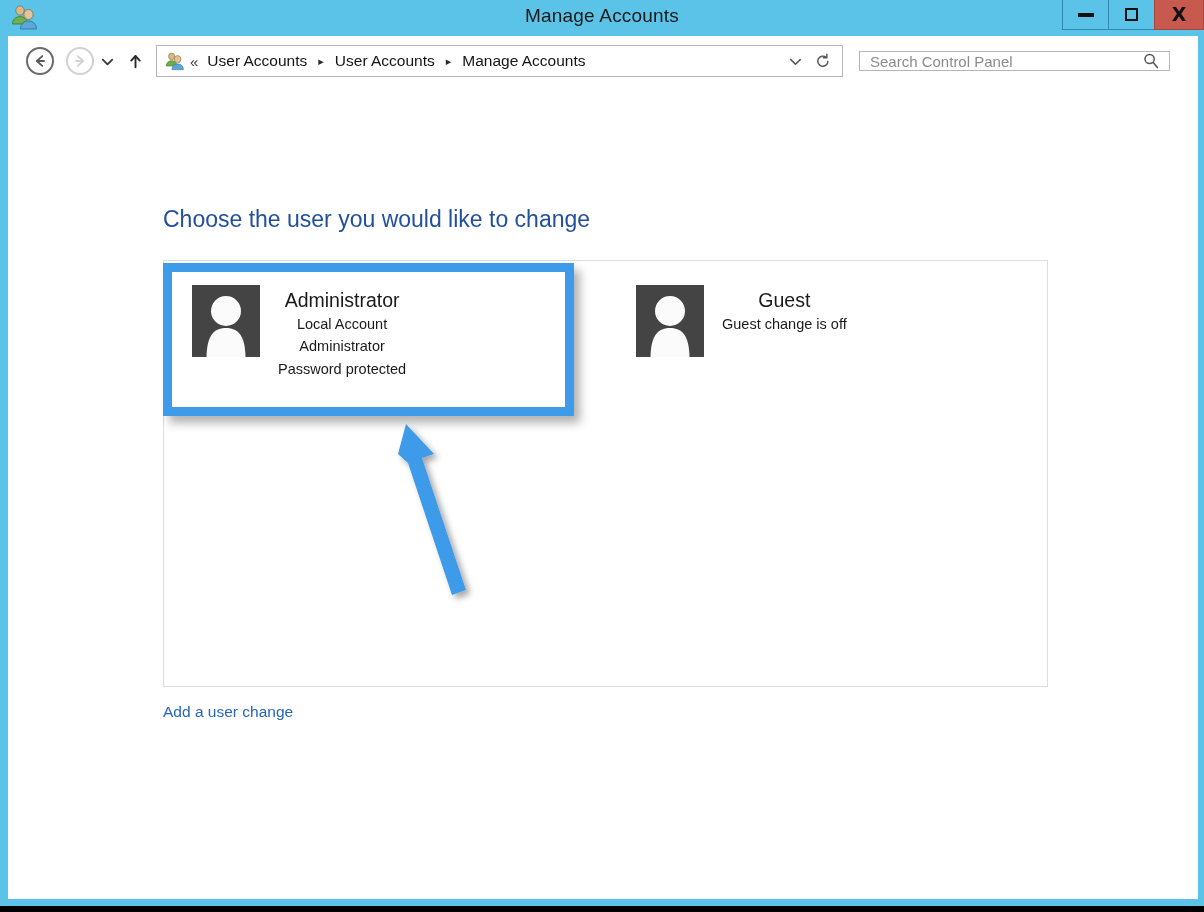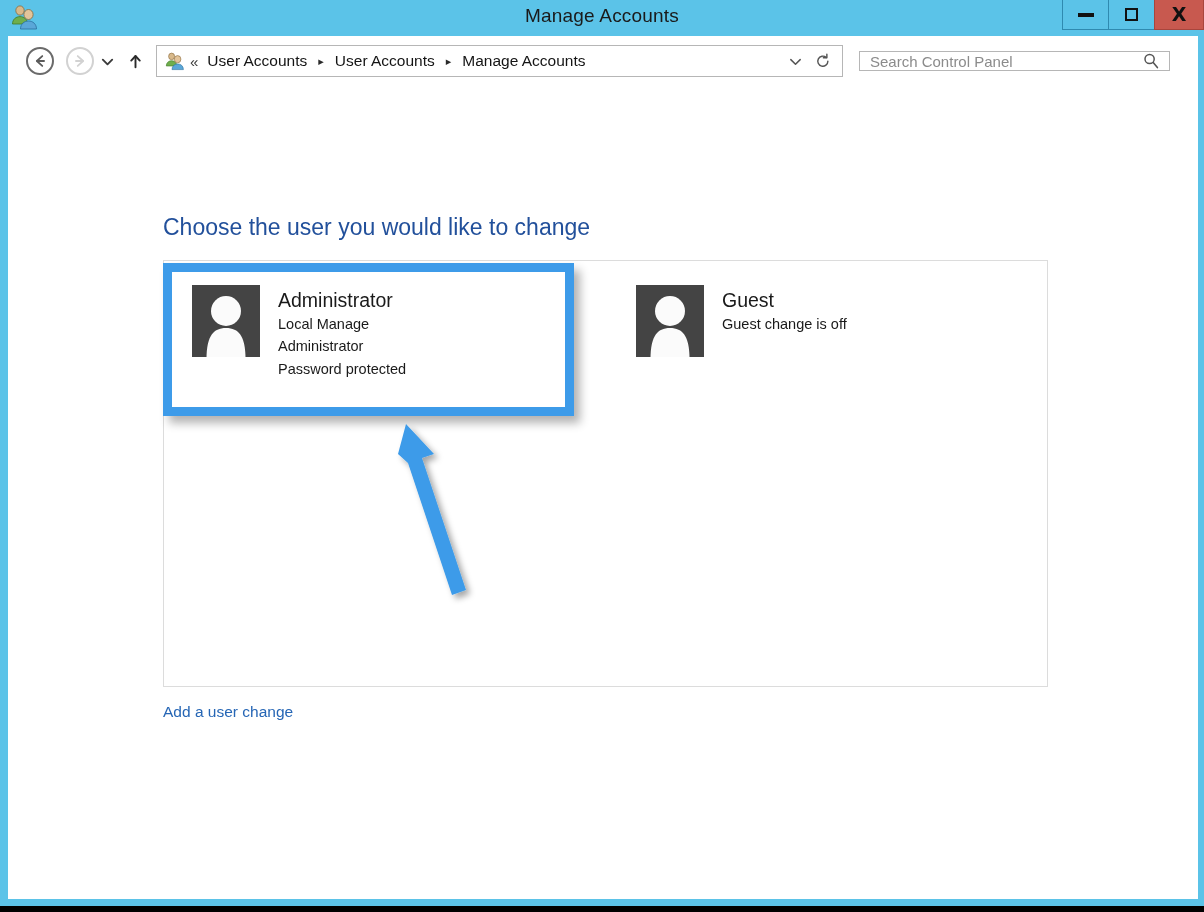--- a/index.html
+++ b/index.html
@@ -115,38 +115,38 @@
   .search-icon { width: 20px; height: 20px; flex: none; }
 
   
   .content {
     flex: 1;
     background: #fff;
     position: relative;
     padding: 0;
   }
   .heading {
-    position: absolute; left: 155px; top: 128px;
+    position: absolute; left: 155px; top: 120px;
     font-size: 23px; color: #22509b; white-space: nowrap;
   }
   .user-panel {
     position: absolute; left: 155px; top: 174px;
     width: 885px; height: 427px;
     border: 1px solid #dcdcdc;
     background: #fff;
   }
   .acct {
     position: absolute;
     display: flex; align-items: flex-start;
     cursor: default;
   }
   .acct.administrator { left: 28px; top: 24px; }
   .acct.guest { left: 472px; top: 24px; }
   .avatar { width: 68px; height: 72px; flex: none; }
-  .acct-text { margin-left: 18px; padding-top: 2px; }
+  .acct-text { margin-left: 18px; padding-top: 2px; text-align: center; }
   .acct-name { font-size: 19.5px; color: #1a1a1a; line-height: 1.35; white-space: nowrap; }
   .acct-line { font-size: 14.5px; color: #1a1a1a; line-height: 1.53; white-space: nowrap; }
   .add-link {
     position: absolute; left: 155px; top: 617px;
     font-size: 15.5px; color: #2666b5; cursor: pointer; white-space: nowrap;
   }
 
   
   .hl-box {
     position: absolute;
@@ -276,21 +276,21 @@
         <div class="acct administrator">
           <span class="avatar">
             <svg viewBox="0 0 68 72" width="68" height="72">
               <rect x="0" y="0" width="68" height="72" fill="#444444"></rect>
               <circle cx="34" cy="26" r="15" fill="#fbfbfb"></circle>
               <path d="M34 43c-13 0-19 8.5-19.5 29h39C53 51.5 47 43 34 43z" fill="#fbfbfb"></path>
             </svg>
           </span>
           <div class="acct-text">
             <div class="acct-name">Administrator</div>
-            <div class="acct-line">Local Manage</div>
+            <div class="acct-line">Local Account</div>
             <div class="acct-line">Administrator</div>
             <div class="acct-line">Password protected</div>
           </div>
         </div>
 
         <div class="acct guest">
           <span class="avatar">
             <svg viewBox="0 0 68 72" width="68" height="72">
               <rect x="0" y="0" width="68" height="72" fill="#444444"></rect>
               <circle cx="34" cy="26" r="15" fill="#fbfbfb"></circle>

